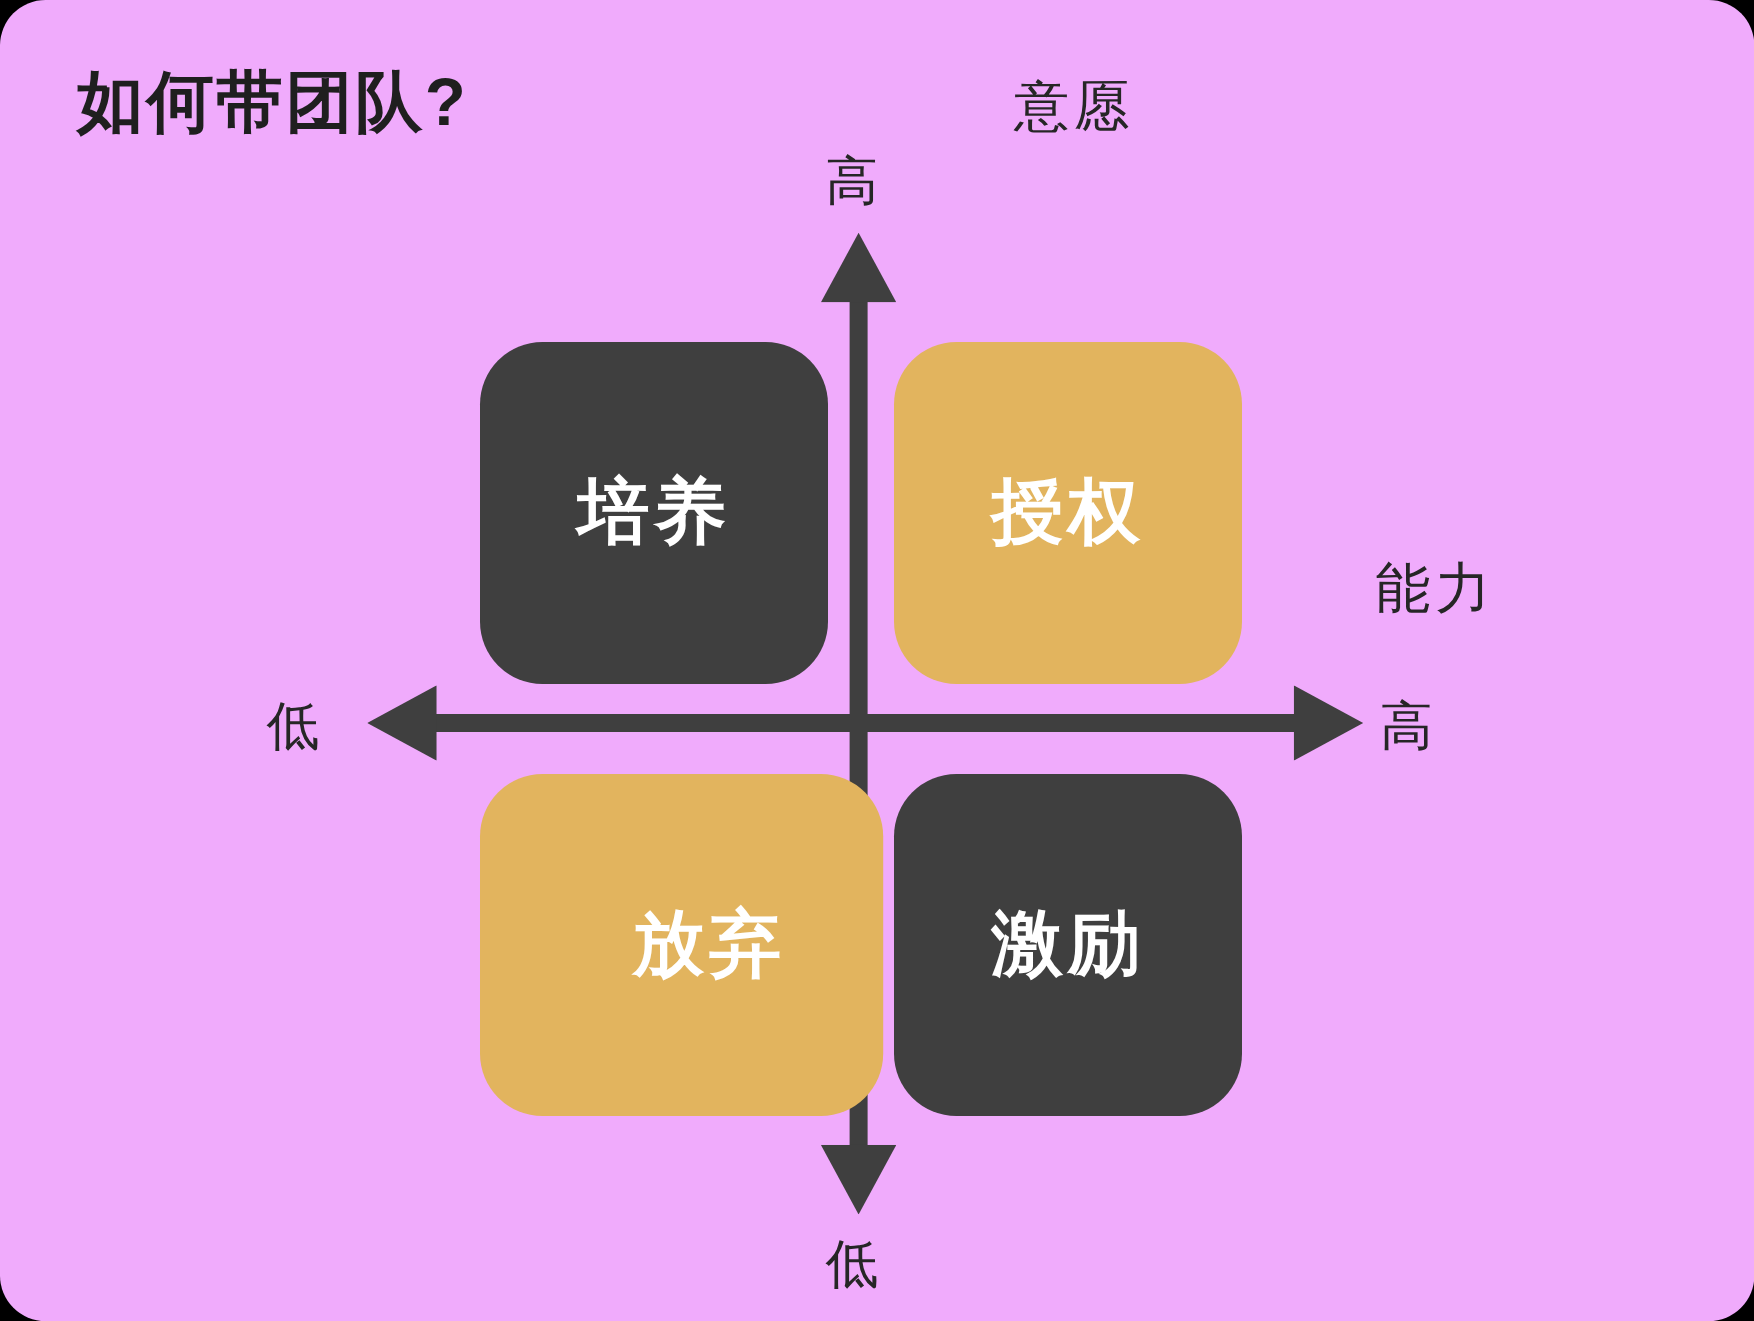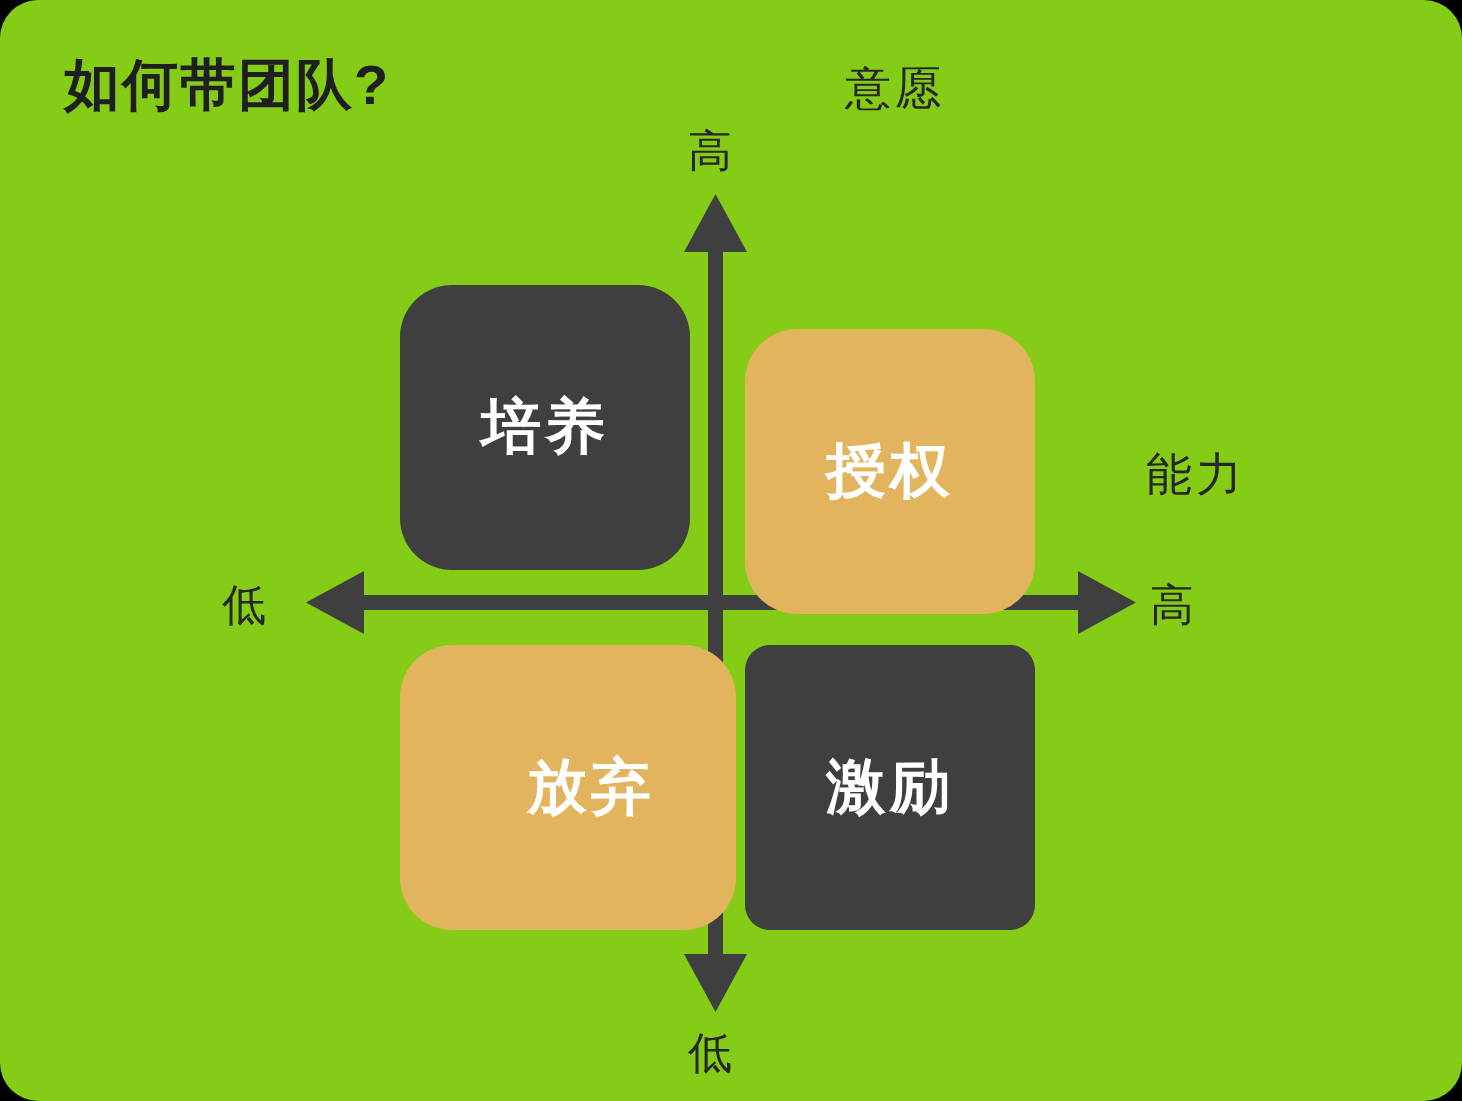--- a/index.html
+++ b/index.html
@@ -5,42 +5,42 @@
   html, body {
     margin: 0;
     padding: 0;
     background: #000000;
     font-family: "Liberation Sans", "DejaVu Sans", sans-serif;
   }
   .canvas {
     position: relative;
     width: 1462px;
     height: 1101px;
-    background: #84cc16;
+    background: #f0abfc;
     border-radius: 38px;
     overflow: hidden;
   }
   .page-title {
     position: absolute;
     left: 64px;
     top: 48px;
     font-size: 56px;
     font-weight: 700;
     color: #1f1f1f;
     letter-spacing: 2px;
   }
   .axis-name {
     position: absolute;
     font-size: 46px;
     font-weight: 400;
     color: #262626;
     letter-spacing: 4px;
   }
   .axis-name.vertical-name { left: 818px; top: 58px; margin-left: 27px; }
-  .axis-name.horizontal-name { left: 1146px; top: 444px; text-align: right; }
+  .axis-name.horizontal-name { left: 1146px; top: 460px; text-align: right; }
   .axis-end-label {
     position: absolute;
     font-size: 44px;
     font-weight: 400;
     color: #262626;
   }
   .axis-end-label.top    { left: 688px; top: 122px; }
   .axis-end-label.bottom { left: 688px; top: 1024px; }
   .axis-end-label.left   { left: 222px; top: 576px; }
   .axis-end-label.right  { left: 1150px; top: 576px; }
@@ -106,23 +106,23 @@
   <div class="axis-line v-axis-line" style="background: rgb(63, 63, 63);"></div>
   <div class="axis-line h-axis-line" style="background: rgb(63, 63, 63);"></div>
   <div class="arrowhead arrow-up" style="background: rgb(63, 63, 63);"></div>
   <div class="arrowhead arrow-down" style="background: rgb(63, 63, 63);"></div>
   <div class="arrowhead arrow-left" style="background: rgb(63, 63, 63);"></div>
   <div class="arrowhead arrow-right" style="background: rgb(63, 63, 63);"></div>
 
   <div class="quadrant q-top-left" style="background: rgb(63, 63, 63);">
     <span>培养</span>
   </div>
-  <div class="quadrant q-top-right" style="background: rgb(226, 180, 94); margin-top: 44px;">
+  <div class="quadrant q-top-right" style="background: rgb(226, 180, 94);">
     <span>授权</span>
   </div>
   <div class="quadrant q-bottom-left" style="background: rgb(226, 180, 94); padding-left: 46px;">
     <span>放弃</span>
   </div>
-  <div class="quadrant q-bottom-right" style="background: rgb(63, 63, 63); border-radius: 25px;">
+  <div class="quadrant q-bottom-right" style="background: rgb(63, 63, 63);">
     <span>激励</span>
   </div>
 
 </div>
 
 </body></html>

